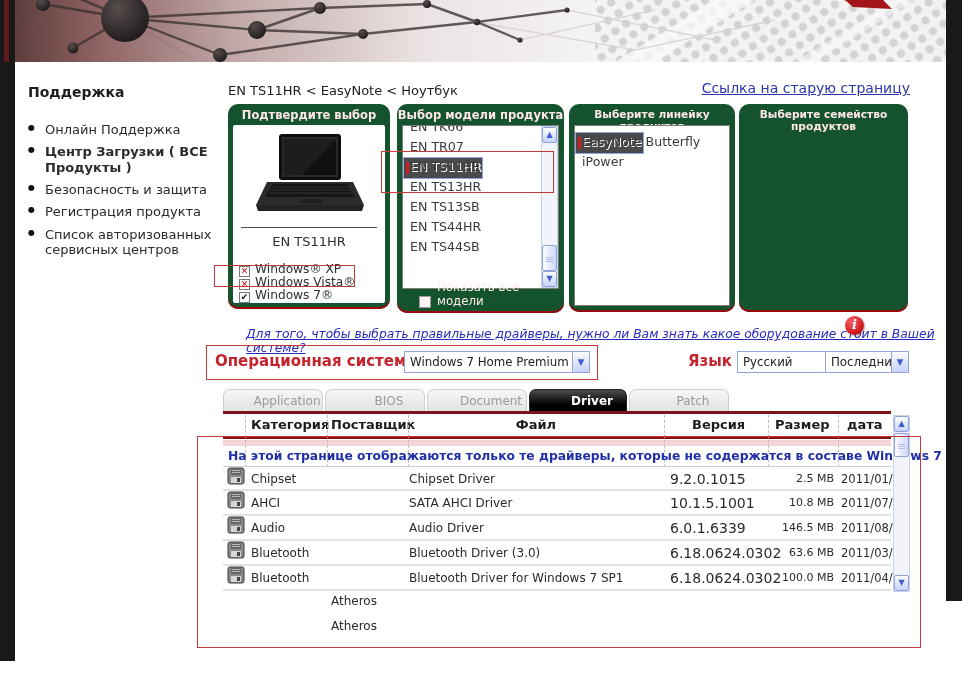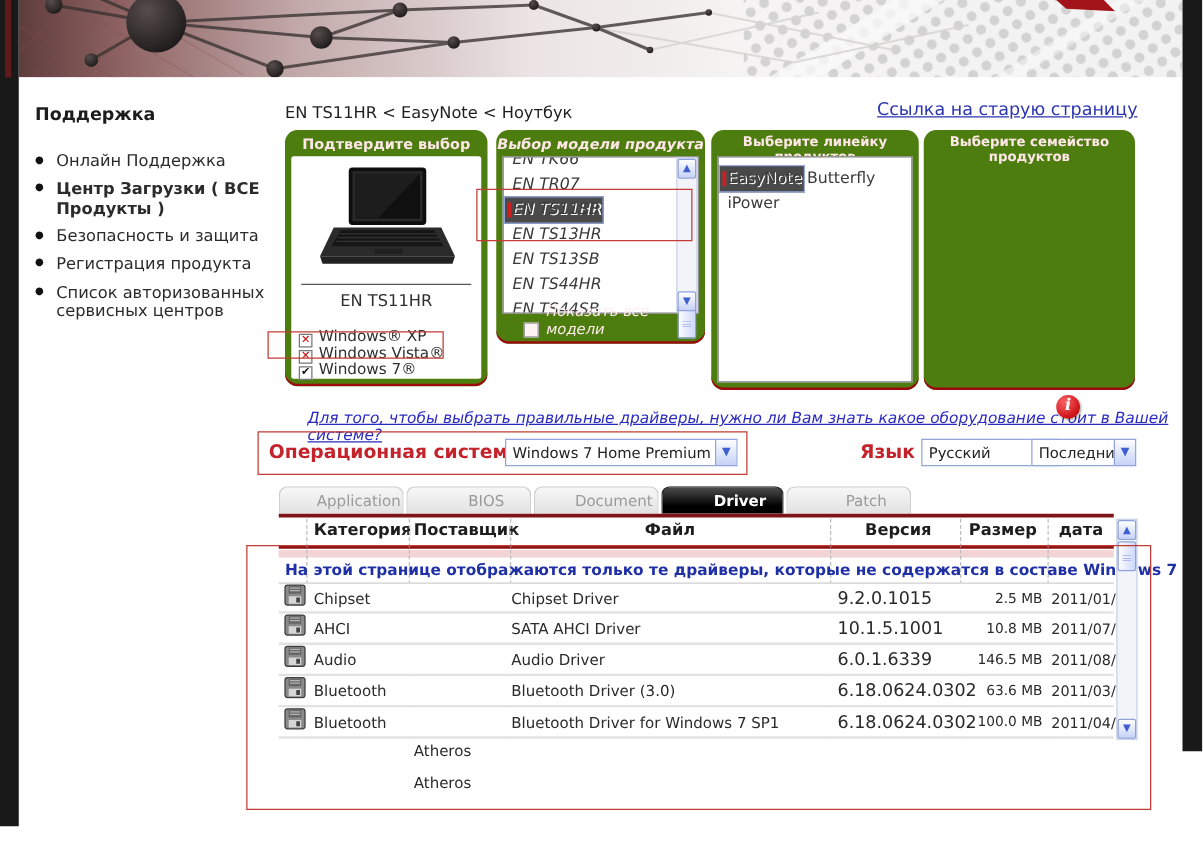--- a/index.html
+++ b/index.html
@@ -22,25 +22,25 @@
   .sidebar-title { left:28px; top:84px; font-size:14px; font-weight:bold; color:#1c1c1c; }
   .sidebar-list { left:28px; top:122px; width:188px; list-style:none; }
   .sidebar-list li { position:relative; padding-left:17px; margin-bottom:7px; font-size:13px; line-height:1.18; cursor:pointer; }
   .sidebar-list li::before { content:"●"; position:absolute; left:0; top:1px; font-size:8px; color:#111; }
   .sidebar-list li.bold { font-weight:bold; }
 
   .breadcrumb { left:228px; top:83px; font-size:13px; color:#1e1e1e;text-align:center; }
   .old-link { left:700px; top:80px; width:210px; text-align:right; font-size:14px; color:#2b35b0; text-decoration:underline; cursor:pointer; }
 
   
-  .panel { position:absolute; background:#4d7c0f; border-radius:10px; box-shadow:inset 0 -2px 0 #9c0a0f; }
+  .panel { position:absolute; background:#14532d; border-radius:10px; box-shadow:inset 0 -2px 0 #9c0a0f; }
   .panel-title { position:absolute; left:0; right:0; top:4px; text-align:center; color:#ffe7e7; font-weight:bold; }
   .panel-body { position:absolute; background:#fff; }
   .p1 { left:228px; top:104px; width:162px; height:205px; }
-  .p2 { left:397px; top:104px; width:167px; height:171px;font-style:italic; }
+  .p2 { left:397px; top:104px; width:167px; height:209px; }
   .p3 { left:569px; top:104px; width:166px; height:208px; }
   .p4 { left:739px; top:104px; width:169px; height:208px; }
   .p1 .panel-title, .p2 .panel-title { font-size:11.5px; }
   .p3 .panel-title, .p4 .panel-title { font-size:10.6px; }
   .p1 .panel-body { left:5px; right:5px; top:21px; bottom:6px; border-radius:2px; }
   .p2 .panel-body { left:5px; right:5px; top:21px; bottom:24px; border:1px solid #7b7b7b; }
   .p3 .panel-body, .p4 .panel-body { left:5px; right:5px; top:21px; bottom:6px; border:1px solid #7b7b7b; }
 
   
   .laptop { position:absolute; left:21px; top:8px; }

